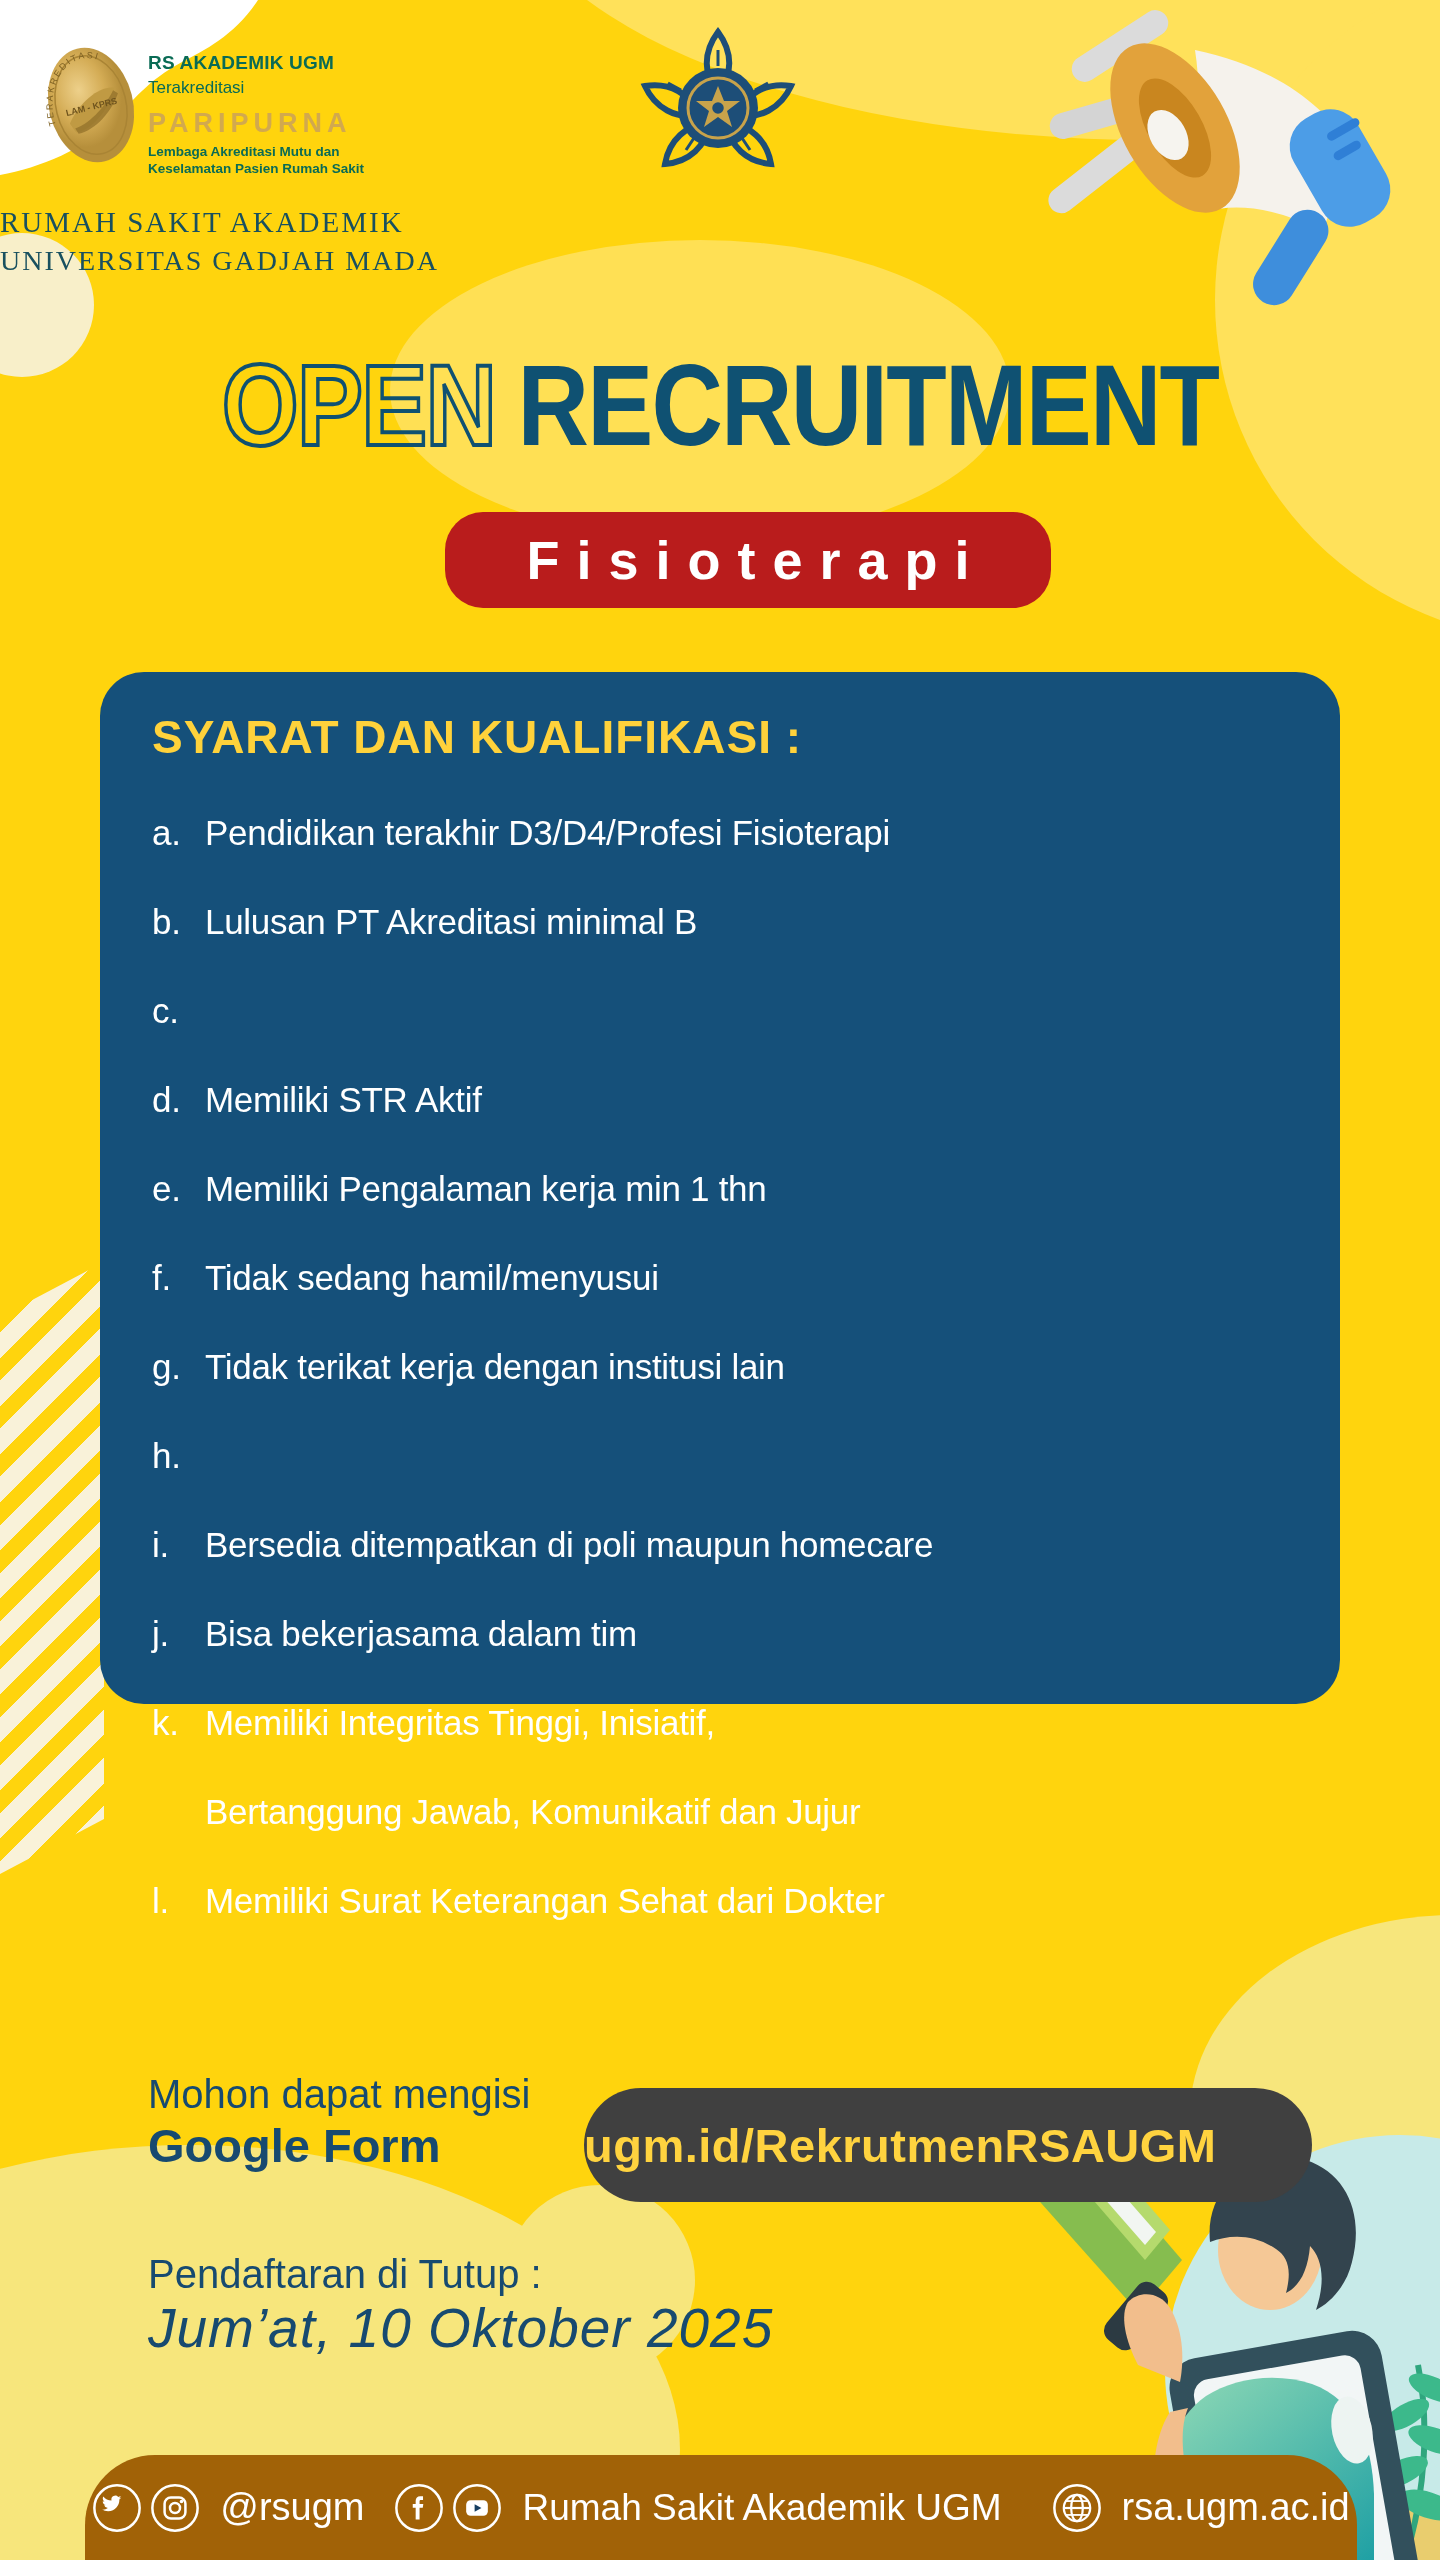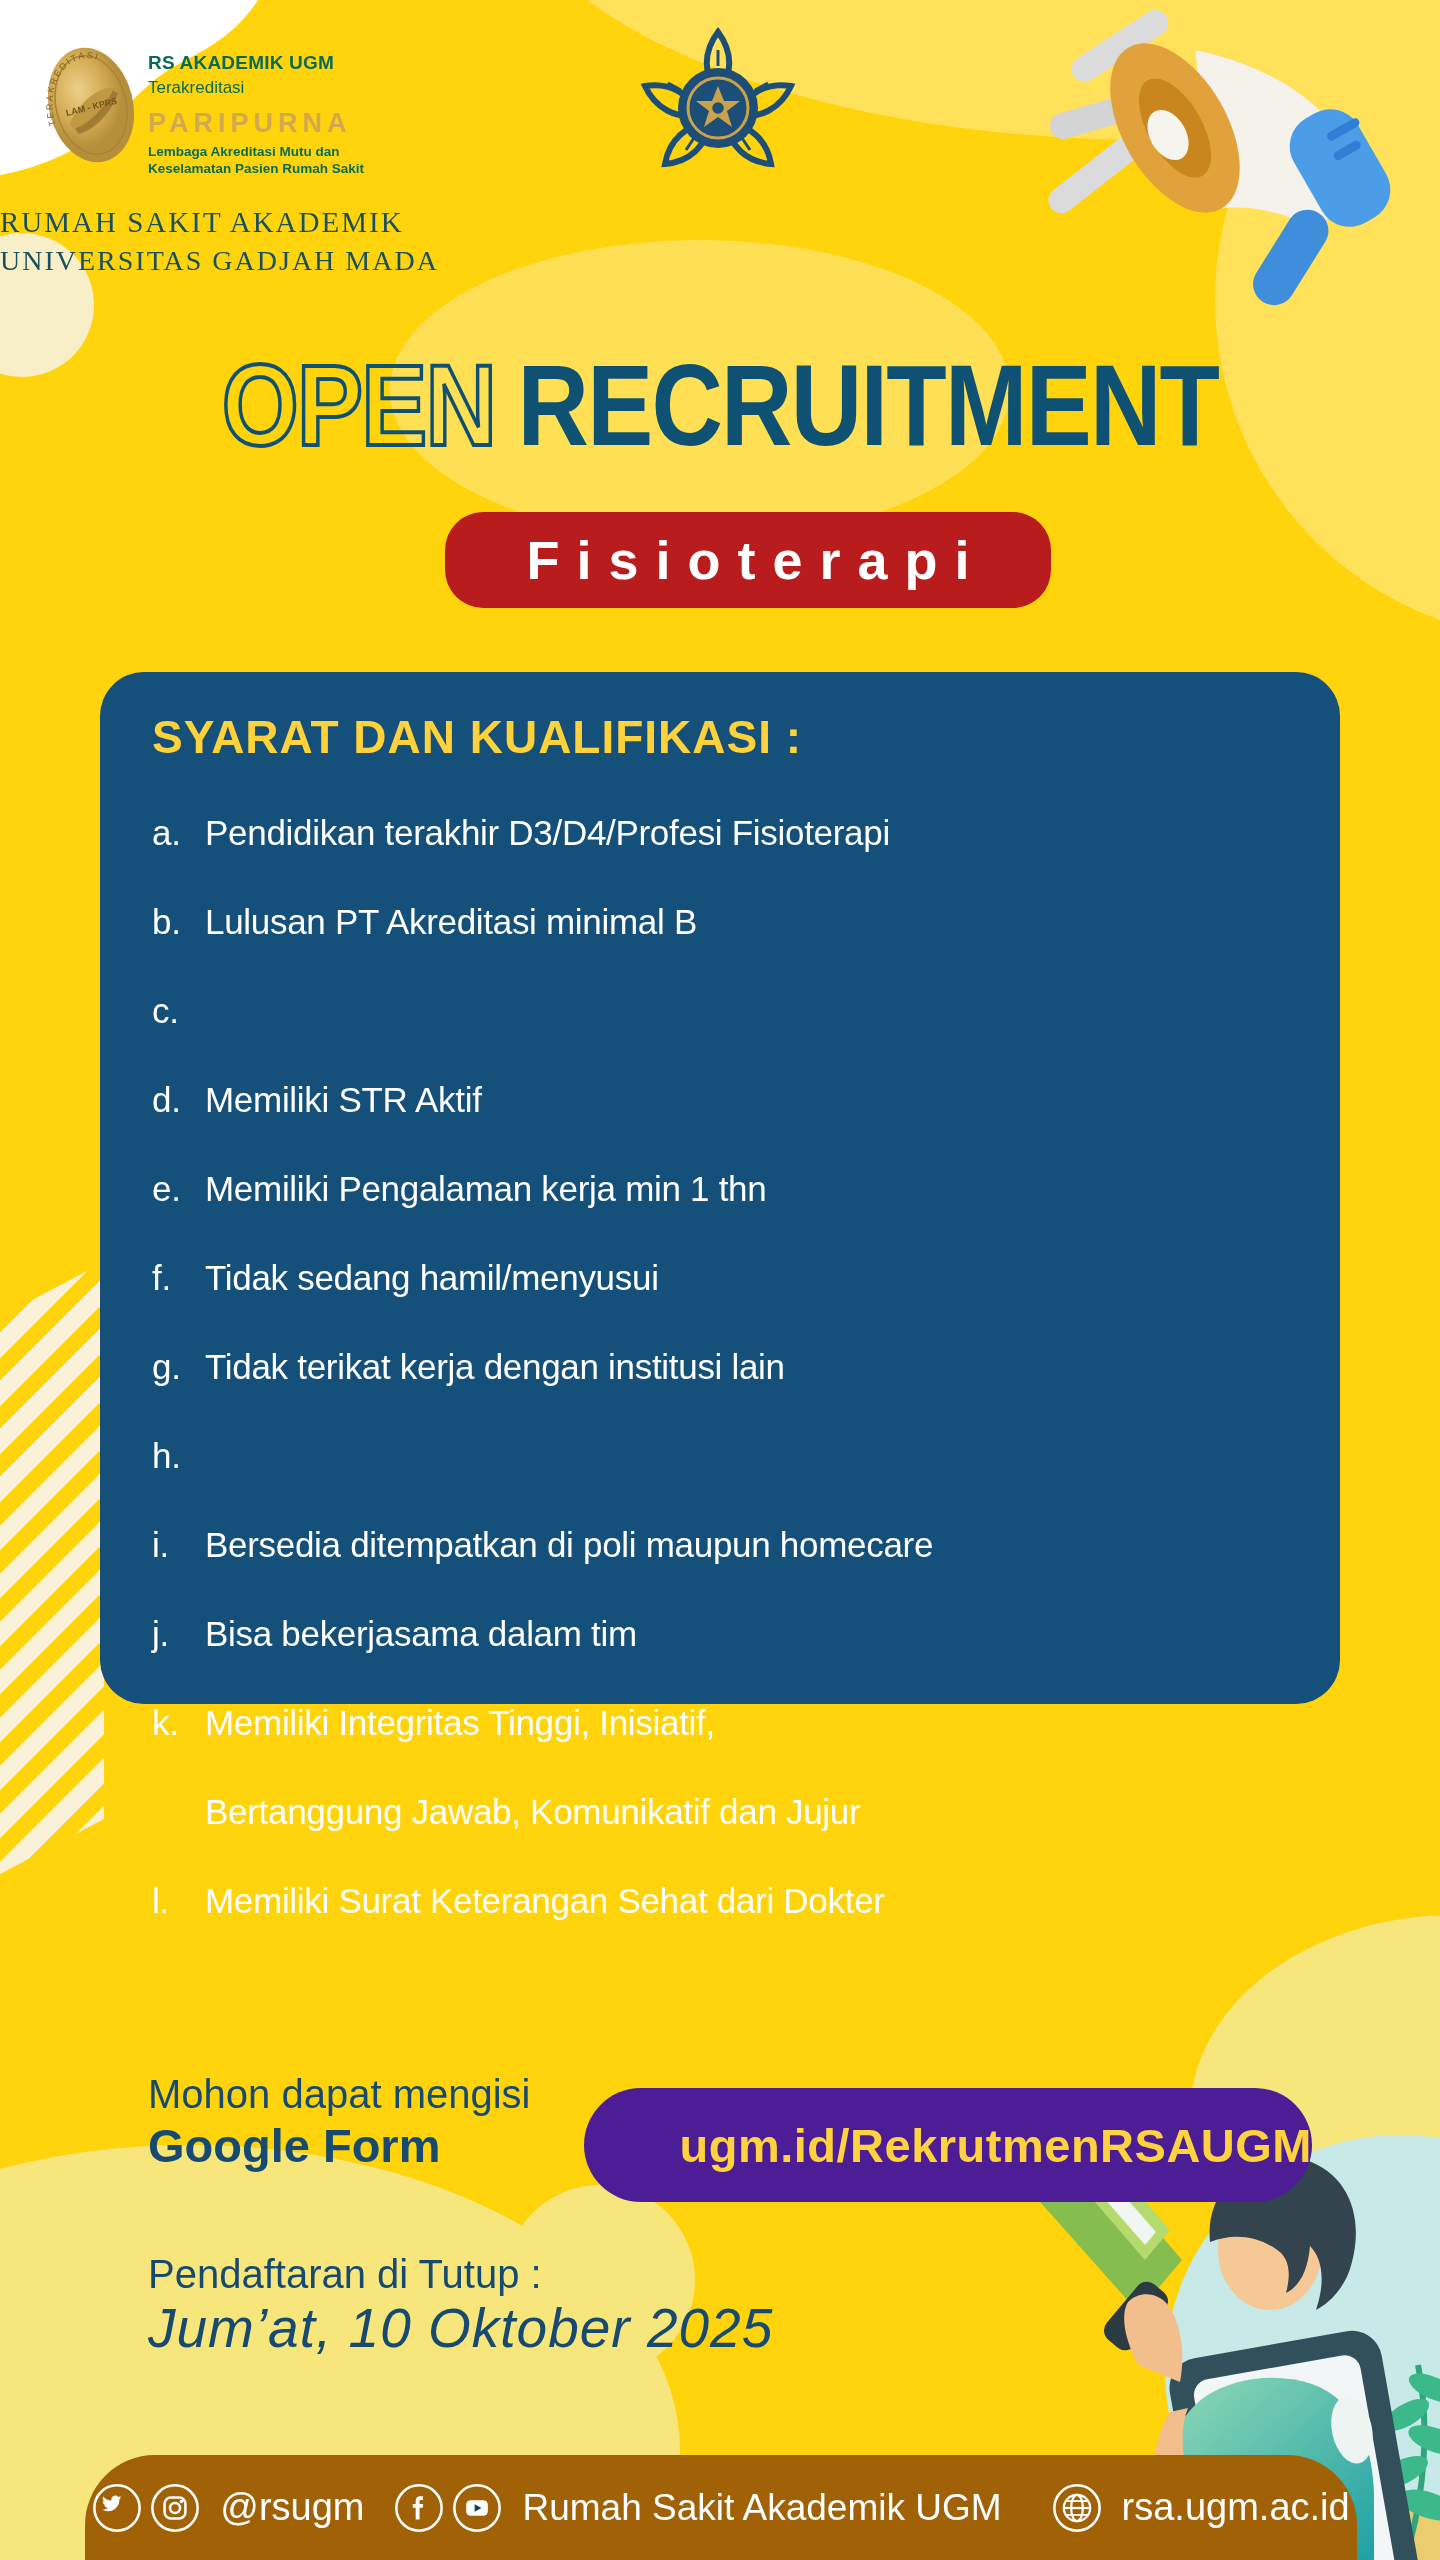--- a/index.html
+++ b/index.html
@@ -46,22 +46,22 @@
      z-index:2;box-sizing:border-box;padding:38px 40px 0 52px;}
   .card-heading{color:#FFD23B;font-size:46px;font-weight:700;letter-spacing:1px;}
   .req-list{margin-top:24px;}
   .req-item{display:flex;color:#FFFFFF;font-size:35px;letter-spacing:-.3px;}
   .req-letter{width:53px;flex:none;line-height:89px;}
   .req-lines span{display:block;line-height:89px;}
 
   
   .cta-l1{left:148px;top:2072px;font-size:40px;color:#174A70;z-index:2;}
   .cta-l2{left:148px;top:2118px;font-size:47px;font-weight:700;color:#174A70;z-index:2;}
-  .cta-btn{left:584px;top:2088px;width:728px;height:114px;background:#4c1d95;border-radius:57px;
-     display:flex;align-items:center;justify-content:flex-end;z-index:3;}
+  .cta-btn{left:584px;top:2088px;width:728px;height:114px;background:#404040;border-radius:57px;
+     display:flex;align-items:center;justify-content:flex-start;z-index:3;}
   .cta-btn span{color:#FFD33F;font-size:47px;font-weight:700;letter-spacing:.5px;}
   .deadline-label{left:148px;top:2252px;font-size:40px;color:#174A70;z-index:2;}
   .deadline-date{left:148px;top:2296px;font-size:55px;font-weight:400;font-style:italic;
      color:#174A70;z-index:2;letter-spacing:1px;}
 
   
   .footer{left:85px;top:2455px;width:1272px;height:105px;background:#a16207;
      border-radius:70px 70px 0 0;z-index:4;display:flex;align-items:center;
      justify-content:center;gap:0;color:#fff;}
   .footer .gap8{width:8px;}.footer .gap20{width:20px;}.footer .gap30{width:30px;}

